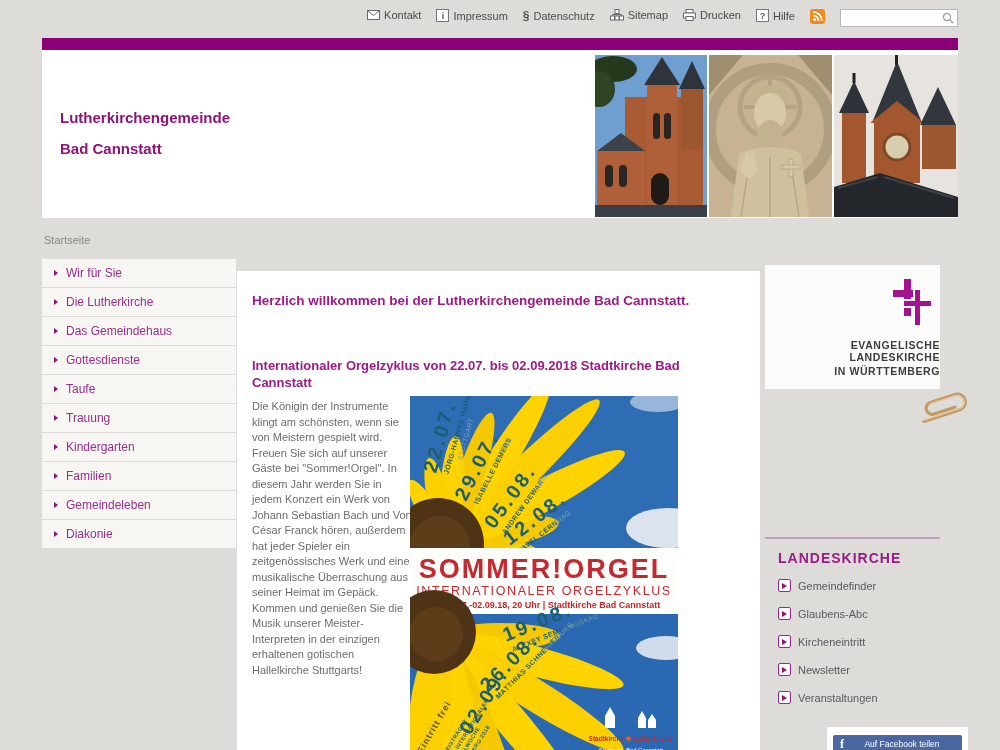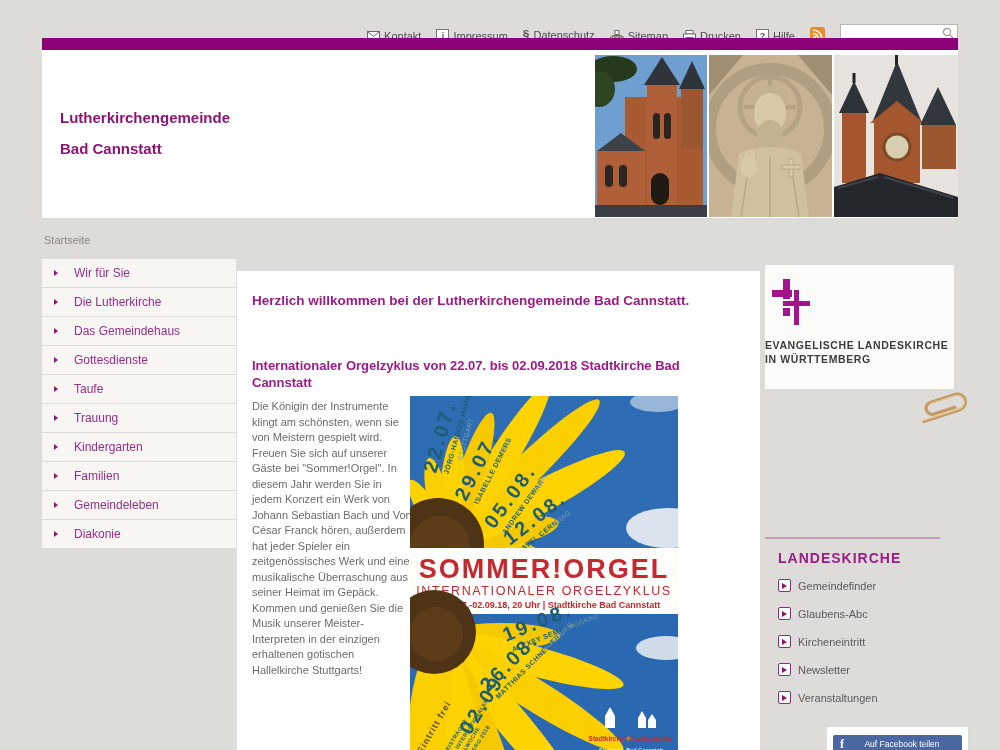--- a/index.html
+++ b/index.html
@@ -1,20 +1,20 @@
 <!DOCTYPE html>
 <html><head>
 <meta charset="utf-8">
 <style>
   html,body{margin:0;padding:0;background:#cfcdca;}
   .page{position:relative;width:1000px;height:750px;background:#dedcd9;overflow:hidden;
         font-family:"Liberation Sans",sans-serif;}
 
   
-  .topbar{position:absolute;top:24px;right:42px;display:flex;align-items:flex-end;gap:15px;
+  .topbar{position:absolute;top:9px;right:42px;display:flex;align-items:flex-start;gap:15px;
           font-size:11px;color:#4b4b4b;}
   .tlink{display:flex;align-items:center;gap:4px;cursor:pointer;color:#4b4b4b;text-decoration:none;}
   .ibox{display:inline-flex;align-items:center;justify-content:center;width:11px;height:11px;
         border:1px solid #777;font-size:9px;font-weight:bold;color:#555;background:#fff;}
   .para{font-size:12px;font-weight:bold;color:#555;}
   .rss{display:inline-flex;cursor:pointer;}
   .search{display:flex;align-items:center;background:#fff;border:1px solid #b9b7b4;height:16px;
           width:110px;padding:0 3px;}
   .search input{border:0;outline:none;flex:1;font-size:11px;height:14px;width:90px;
                 font-family:"Liberation Sans",sans-serif;}
@@ -26,21 +26,21 @@
               color:#8e1475;line-height:31px;cursor:pointer;}
   .photos{position:absolute;right:0;top:5px;height:162px;display:flex;gap:2px;}
   .photos svg{display:block;}
 
   
   .breadcrumb{position:absolute;left:44px;top:234px;font-size:11px;color:#8a8784;}
 
   
   .sidenav{position:absolute;left:42px;top:258px;width:194px;background:#f7f6f3;
            border-top:1px solid #dedcd9;}
-  .side-item{display:flex;align-items:center;gap:16px;height:28px;padding-left:12px;
+  .side-item{display:flex;align-items:center;gap:8px;height:28px;padding-left:12px;
              border-bottom:1px solid #dedcd9;cursor:pointer;}
   .tri{width:0;height:0;border-left:4px solid #8e1475;border-top:3px solid transparent;
        border-bottom:3px solid transparent;}
   .side-item span.lbl{font-size:12px;color:#952f8b;}
 
   
   .main{position:absolute;left:237px;top:271px;width:523px;height:495px;background:#ffffff;}
   .h1{position:absolute;left:15px;top:22px;width:490px;font-size:13.5px;font-weight:bold;color:#9b1b87;}
   .h2{position:absolute;left:15px;top:86px;width:445px;font-size:13px;font-weight:bold;
       color:#9b1b87;line-height:17px;}
@@ -54,22 +54,22 @@
   .pp{font-size:6.5px;letter-spacing:.5px;fill:#7fa3b4;font-family:"Liberation Sans",sans-serif;}
   .pl{font-size:5.5px;font-weight:bold;letter-spacing:.4px;fill:#1c5e74;font-family:"Liberation Sans",sans-serif;}
   .ptitle{font-size:27px;font-weight:bold;letter-spacing:2px;fill:#c5282f;font-family:"Liberation Sans",sans-serif;}
   .psub{font-size:12.5px;letter-spacing:1.6px;fill:#c5282f;font-family:"Liberation Sans",sans-serif;}
   .pdate{font-size:9px;font-weight:bold;fill:#c5282f;font-family:"Liberation Sans",sans-serif;}
   .pentry{font-size:9px;font-weight:bold;fill:#55502e;letter-spacing:1px;font-family:"Liberation Sans",sans-serif;}
   .plogo-red{font-size:6.5px;font-weight:bold;fill:#c5282f;font-family:"Liberation Sans",sans-serif;}
   .plogo-wh{font-size:5.8px;fill:#ffffff;font-family:"Liberation Sans",sans-serif;}
 
   
-  .logo-card{position:absolute;left:765px;top:265px;width:189px;height:124px;background:#fbfbf9;
-             text-align:left;cursor:pointer;}
+  .logo-card{position:absolute;left:765px;top:265px;width:175px;height:124px;background:#fbfbf9;
+             text-align:right;cursor:pointer;}
   .logo-card svg{margin-top:14px;}
   .lk-logo-line1{font-size:10.5px;font-weight:bold;letter-spacing:.6px;color:#3c3c3c;margin-top:6px;}
   .lk-logo-line2{font-size:10.5px;font-weight:bold;letter-spacing:.6px;color:#3c3c3c;margin-top:2px;}
 
   .kalender{position:absolute;left:765px;top:392px;width:175px;height:133px;background:#eceae7;
     clip-path:polygon(0px 2px,10px 0px,24px 3px,38px 0px,52px 3px,66px 0px,80px 3px,94px 0px,
       108px 3px,122px 0px,136px 3px,150px 0px,164px 3px,175px 1px,173px 12px,175px 24px,172px 36px,
       175px 48px,172px 60px,175px 72px,172px 84px,175px 96px,172px 108px,175px 120px,173px 131px,
       162px 133px,148px 130px,134px 133px,120px 130px,106px 133px,92px 130px,78px 133px,64px 130px,
       50px 133px,36px 130px,22px 133px,8px 130px,0px 132px,2px 120px,0px 108px,3px 96px,0px 84px,

